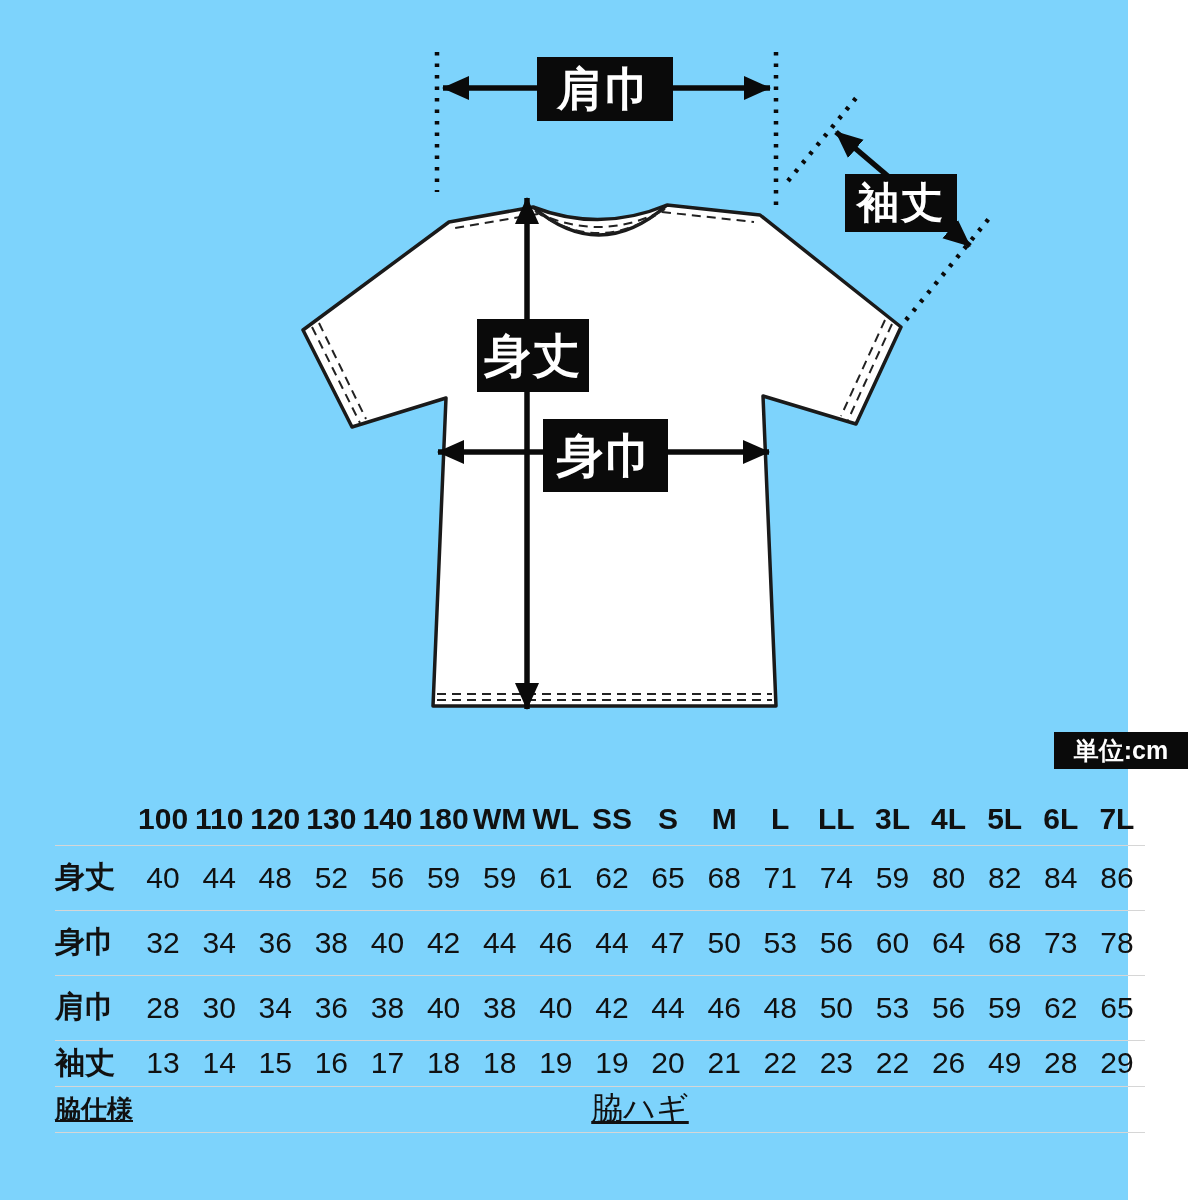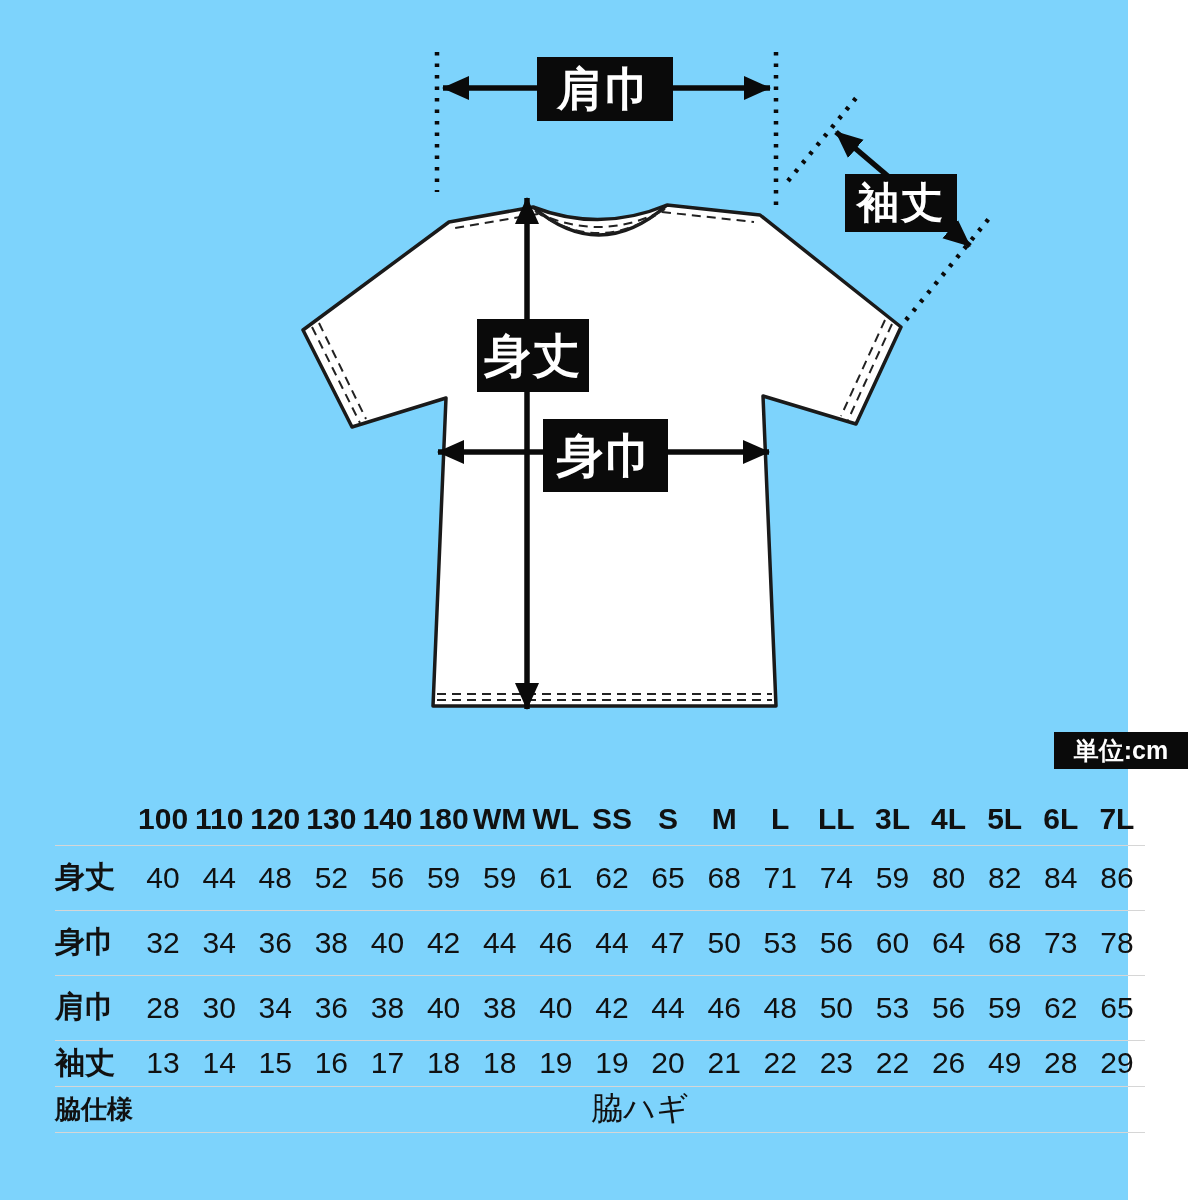--- a/index.html
+++ b/index.html
@@ -33,21 +33,21 @@
     border-collapse:collapse; table-layout:fixed; color:#111;
   }
   .size-table th, .size-table td {
     border-bottom:1px solid #d6d6d6; text-align:center;
     vertical-align:middle; font-size:30px; padding:0; font-weight:normal;
   }
   .size-table thead tr { height:52px; }
   .size-table thead th { font-weight:bold;margin-left:16px; }
   .size-table tbody tr { height:65px; }
   .size-table tbody tr:nth-child(4) { height:46px; }
-  .size-table tfoot tr { height:46px; }
+  .size-table tfoot tr { height:46px;text-decoration:underline; }
   .size-table .row-label { text-align:left; font-weight:bold; width:80px; }
   .size-table tfoot .row-label { font-size:26px; }
   .size-table tfoot td { font-size:32px; }
 </style>
 </head>
 <body>
 
 <div class="stage">
 
   <svg class="diagram-svg" width="1200" height="780" viewBox="0 0 1200 780" xmlns="http://www.w3.org/2000/svg">

